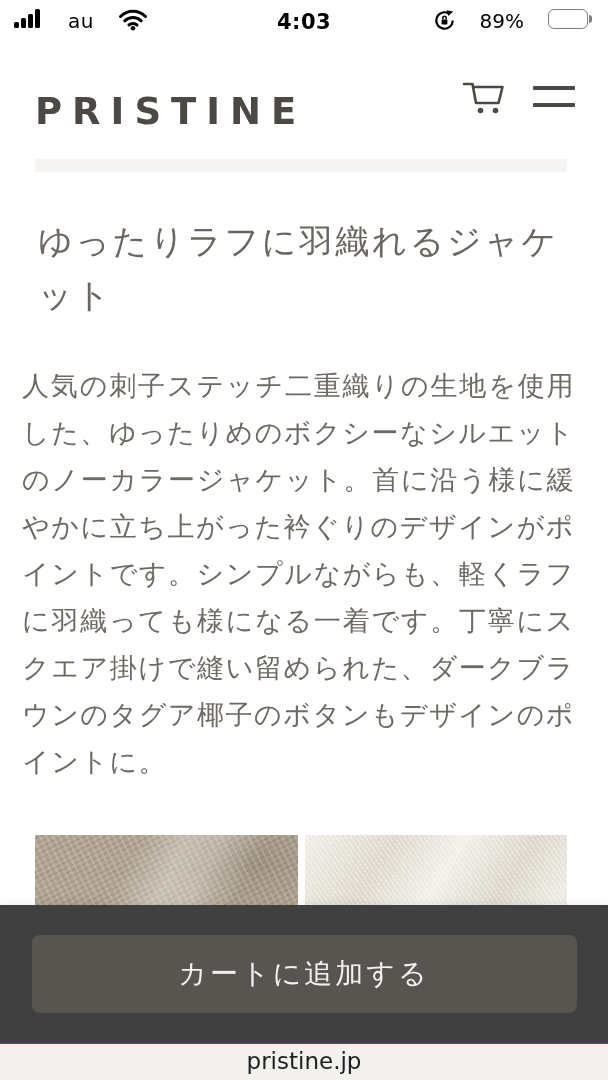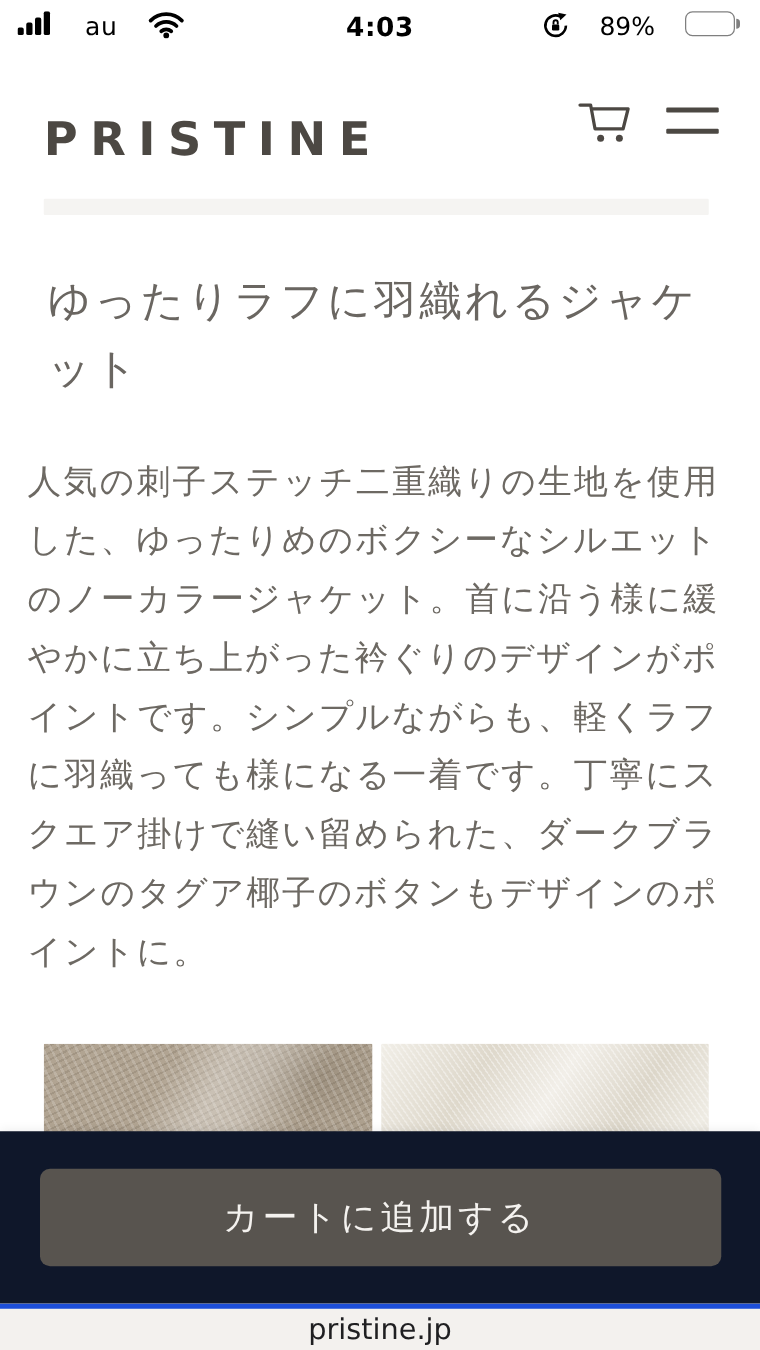--- a/index.html
+++ b/index.html
@@ -72,34 +72,34 @@
   }
   .swatch-cream {
     background-color:#e4dfd5;
     background-image:
       repeating-linear-gradient(55deg, rgba(255,255,255,.45) 0 1px, rgba(0,0,0,0) 1px 4px),
       linear-gradient(123deg, #f1eee7 0%, #ded8cb 26%, #f2efe9 46%, #dcd6c9 66%, #eeebe3 84%, #ded8cc 100%);
   }
 
   
   .bottom-panel {
-    position:absolute; left:0; right:0; bottom:37px; height:138px; background:#0f172a;
+    position:absolute; left:0; right:0; bottom:37px; height:138px; background:#404040;
     box-shadow:0 -1px 8px rgba(0,0,0,.07);
     display:flex; align-items:center; justify-content:center;
   }
   .add-to-cart {
     width:545px; height:78px; border:none; border-radius:8px; cursor:pointer;
     background:#58544f; color:#f4f2ef; font-size:28px; letter-spacing:3px;
     font-family:inherit;
   }
 
   
   .browser-bar {
     position:absolute; left:0; right:0; bottom:0; height:37px;
-    background:#f3f1ee; border-top:4px solid #1d4ed8;
+    background:#f3f1ee; border-top:1px solid #1d4ed8;
     display:flex; align-items:flex-start; justify-content:center;
     font-size:23px; color:#1f1f21; padding-top:4px; cursor:pointer;
   }
 </style>
 </head>
 <body>
 
 <div class="screen">
 
   <div class="status-bar">

